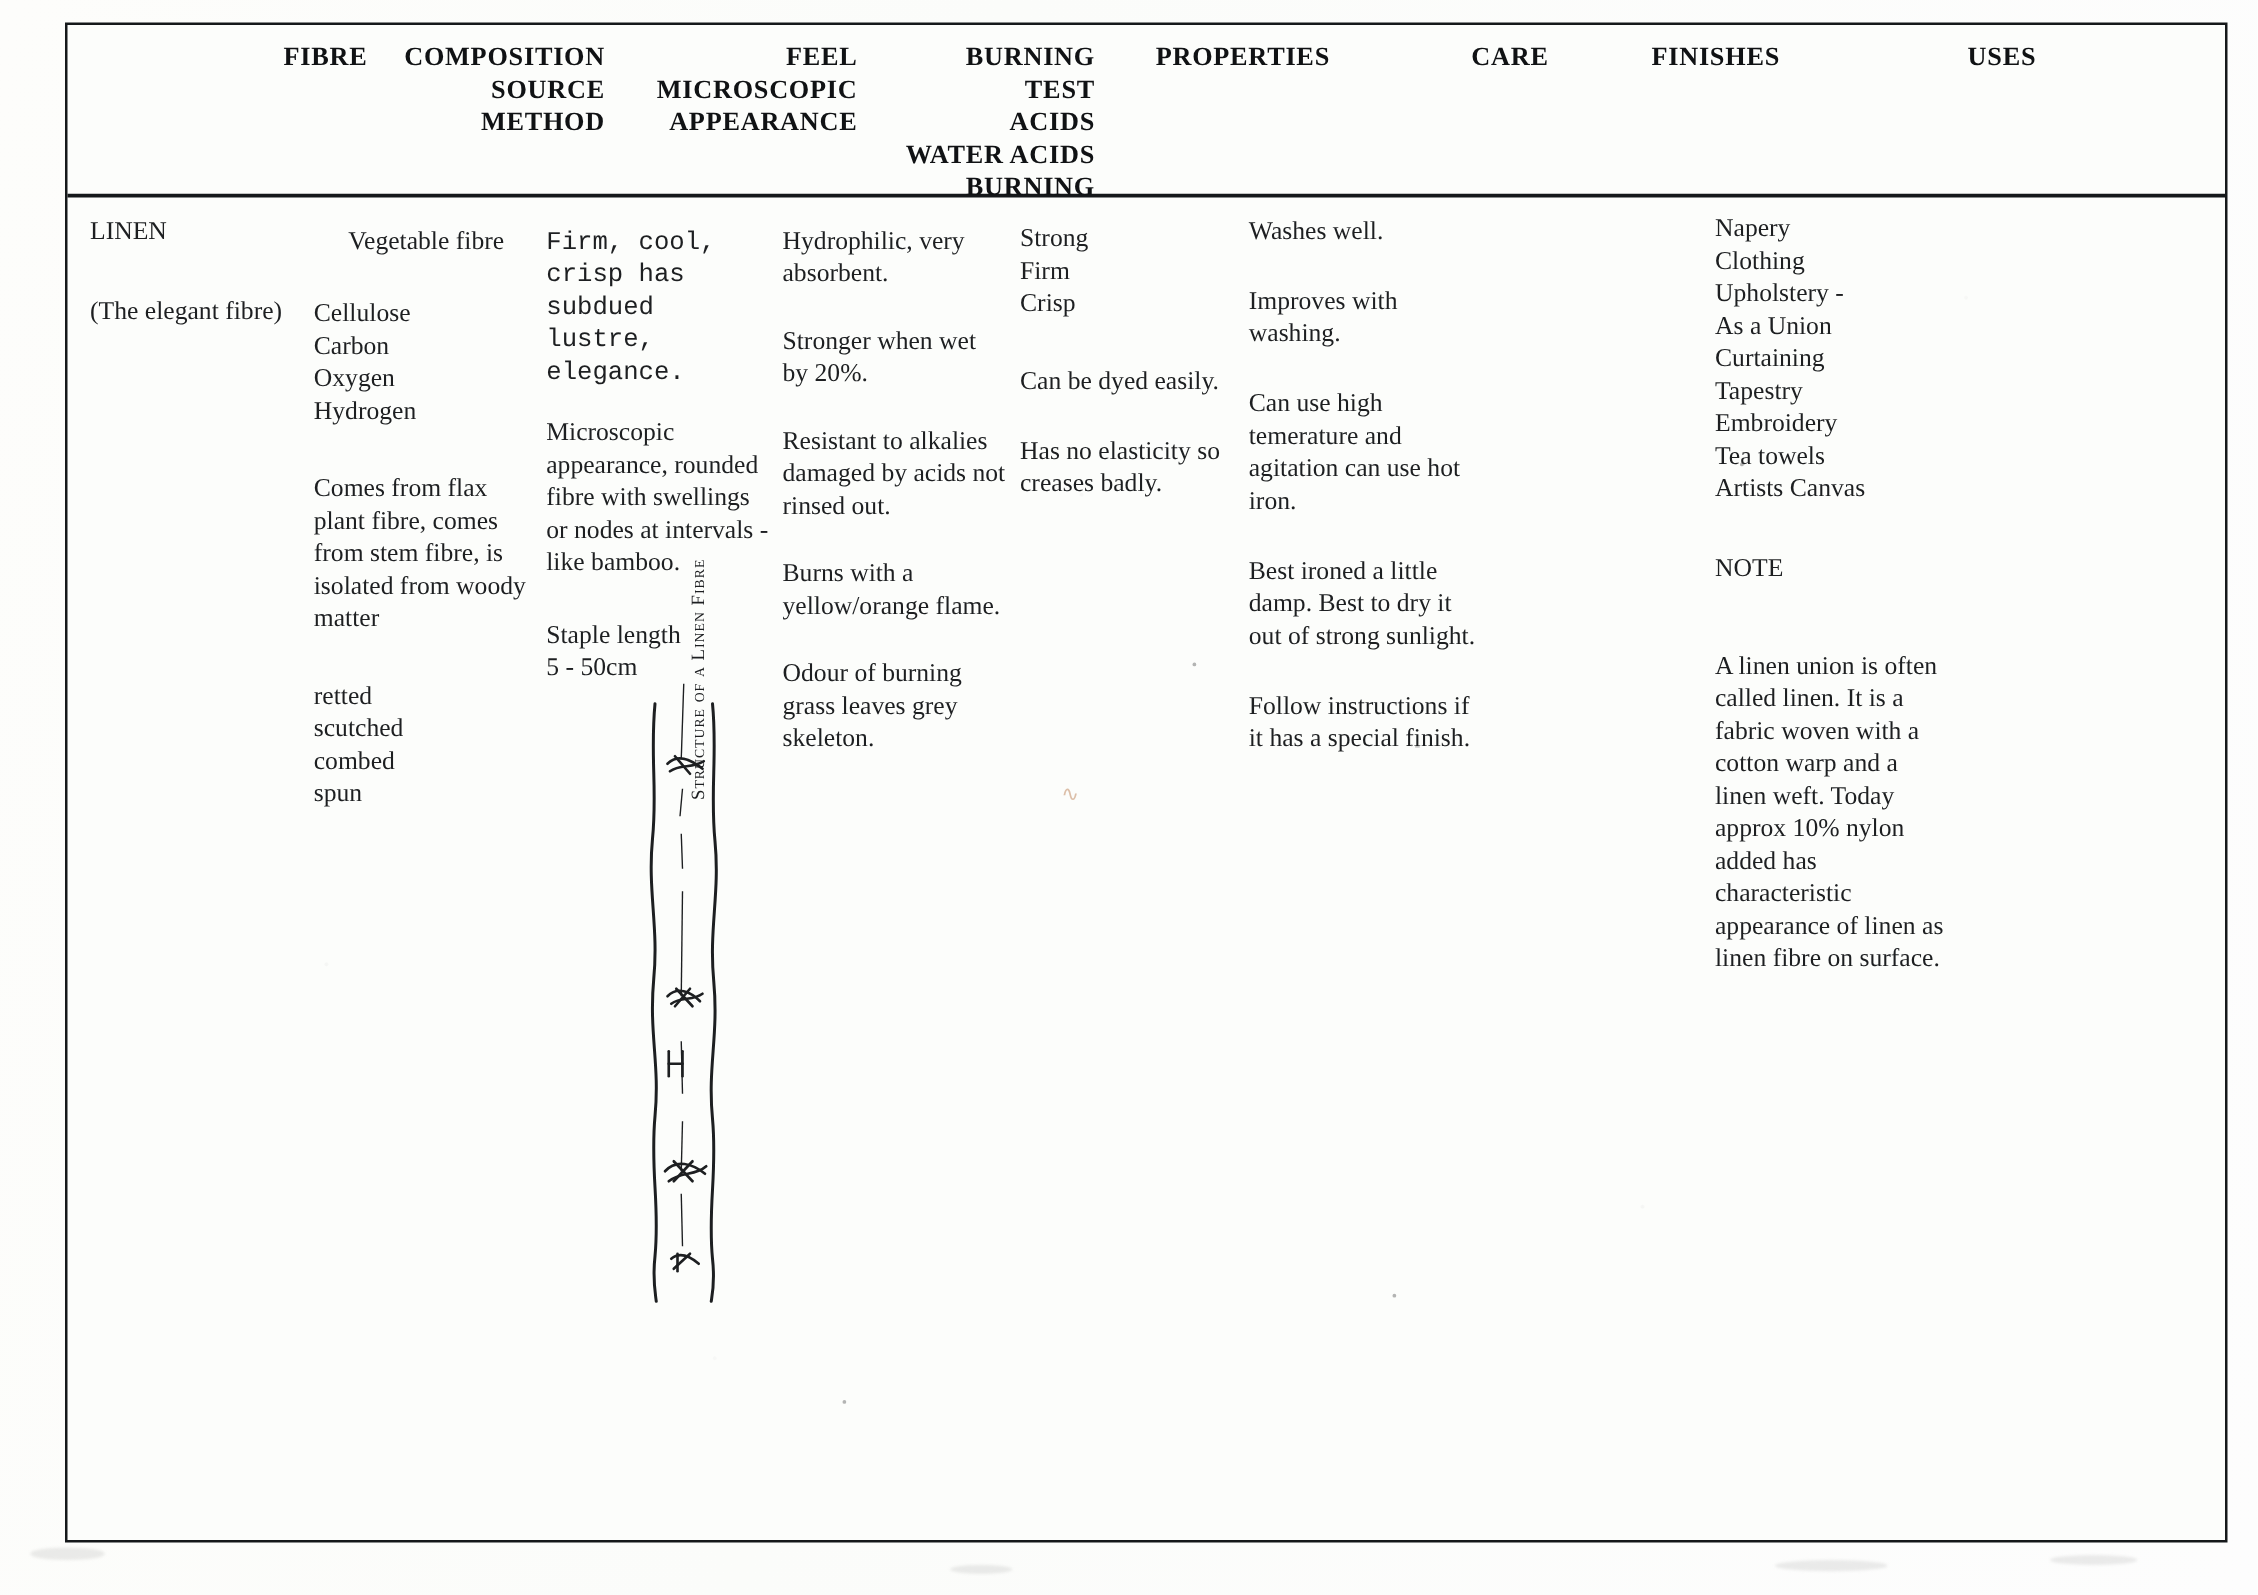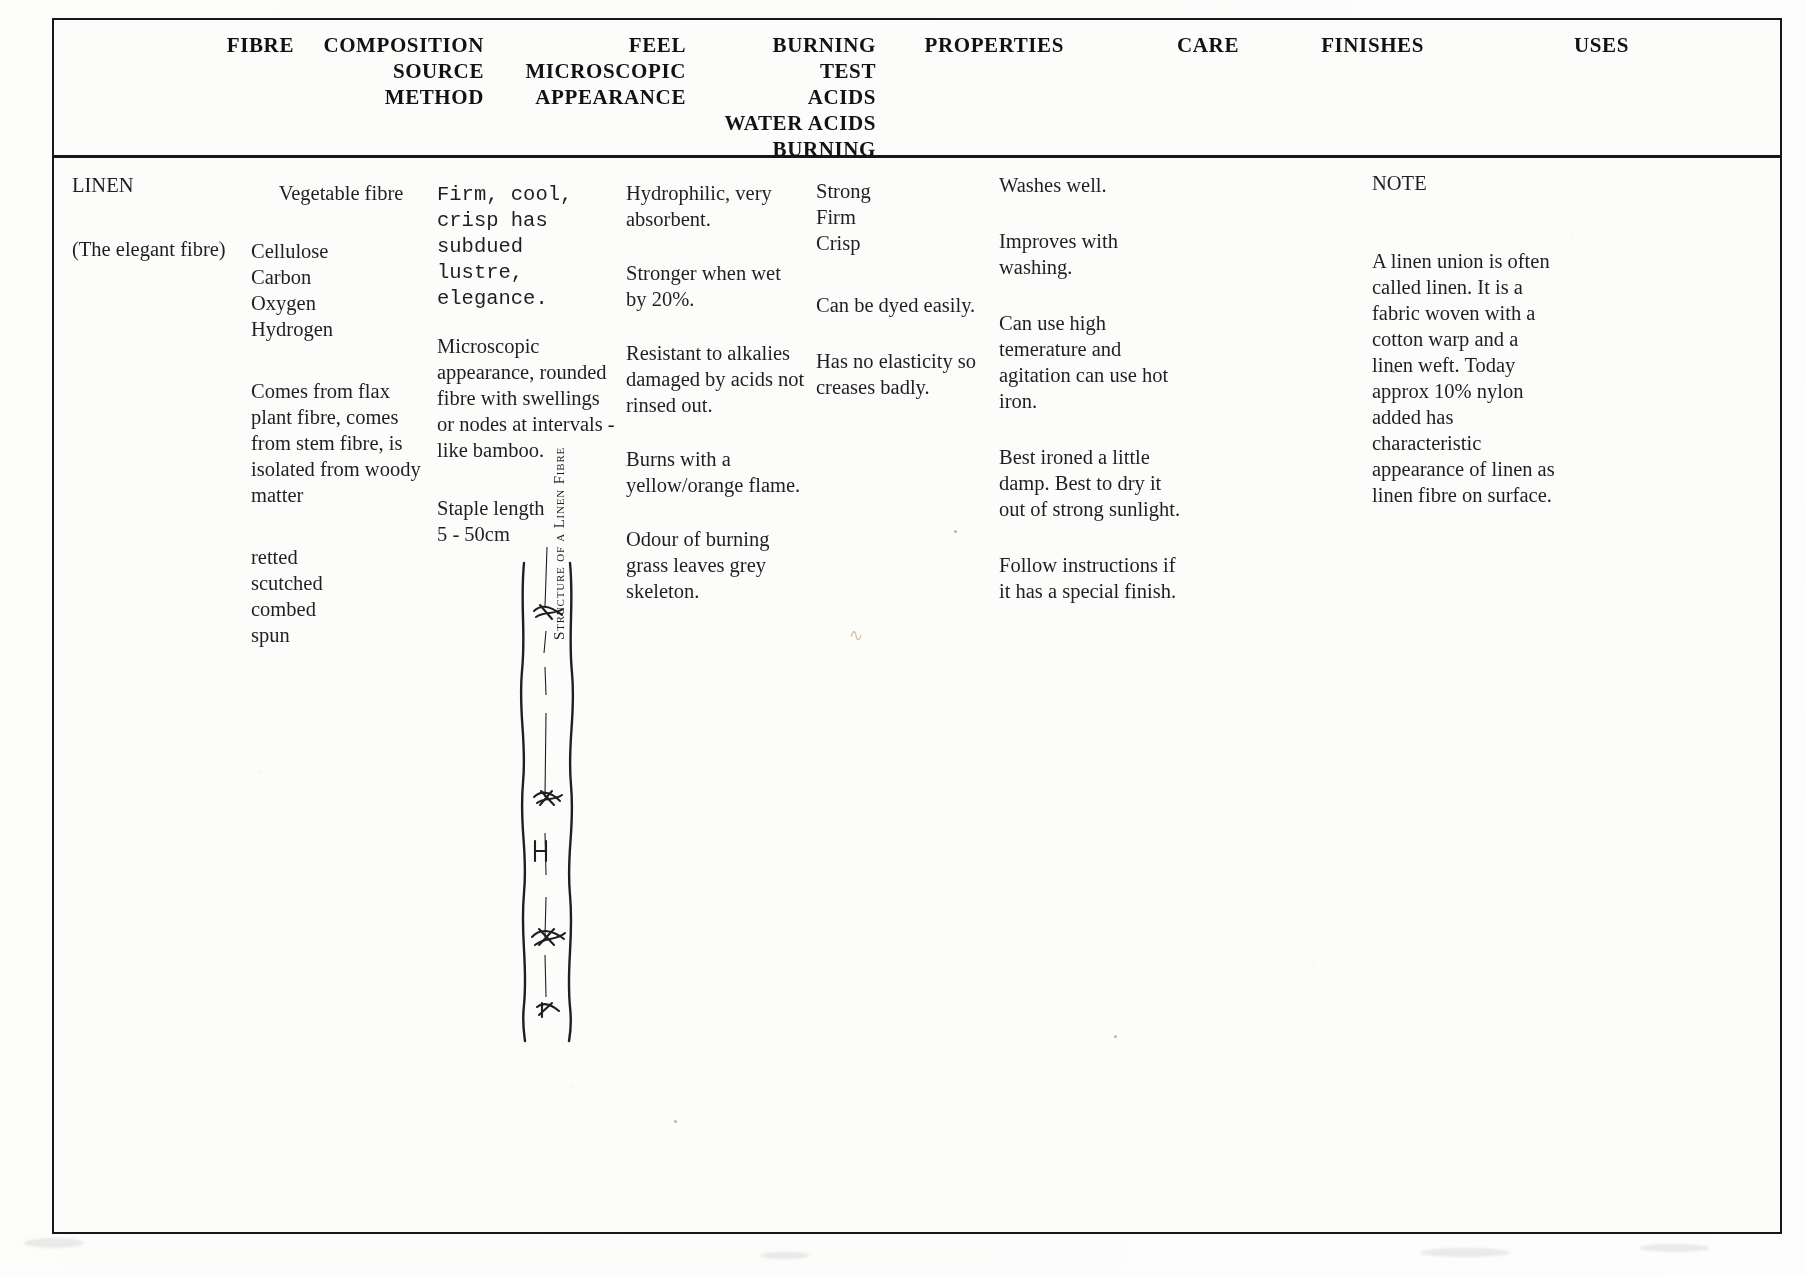--- a/index.html
+++ b/index.html
@@ -279,20 +279,31 @@
     <div class="col" style="left:945px; width:185px; top:152px;">
       <p style="margin-bottom:30px;">Washes well.</p>
       <p style="margin-bottom:30px;">Improves with washing.</p>
       <p style="margin-bottom:30px;">Can use high temerature and agitation can use hot iron.</p>
       <p style="margin-bottom:30px;">Best ironed a little damp.  Best to dry it out of strong sunlight.</p>
       <p>Follow instructions if it has a special finish.</p>
     </div>
 
 
     <div class="col" style="left:1318px; width:190px; top:150px;">
+      <div class="stack" style="margin-bottom:38px;">
+        <div>Napery</div>
+        <div>Clothing</div>
+        <div>Upholstery -</div>
+        <div>As a Union</div>
+        <div>Curtaining</div>
+        <div>Tapestry</div>
+        <div>Embroidery</div>
+        <div>Tea towels</div>
+        <div>Artists Canvas</div>
+      </div>
       <p style="margin-bottom:52px;">NOTE</p>
       <p>A linen union is often called linen. It is a fabric woven with a cotton warp and a linen weft. Today approx 10% nylon added has characteristic appearance of linen as linen fibre on surface.</p>
     </div>
 
     <div class="artifact art-squiggle" style="left:795px; top:605px;">∿</div>
     <div class="artifact art-dot" style="left:900px; top:510px;"></div>
     <div class="artifact art-dot" style="left:1338px; top:350px;"></div>
     <div class="artifact art-faint" style="left:1073px; top:570px;">·-</div>
     <div class="artifact art-dot" style="left:1060px; top:1015px;"></div>
     <div class="artifact art-dot" style="left:620px; top:1100px;"></div>

